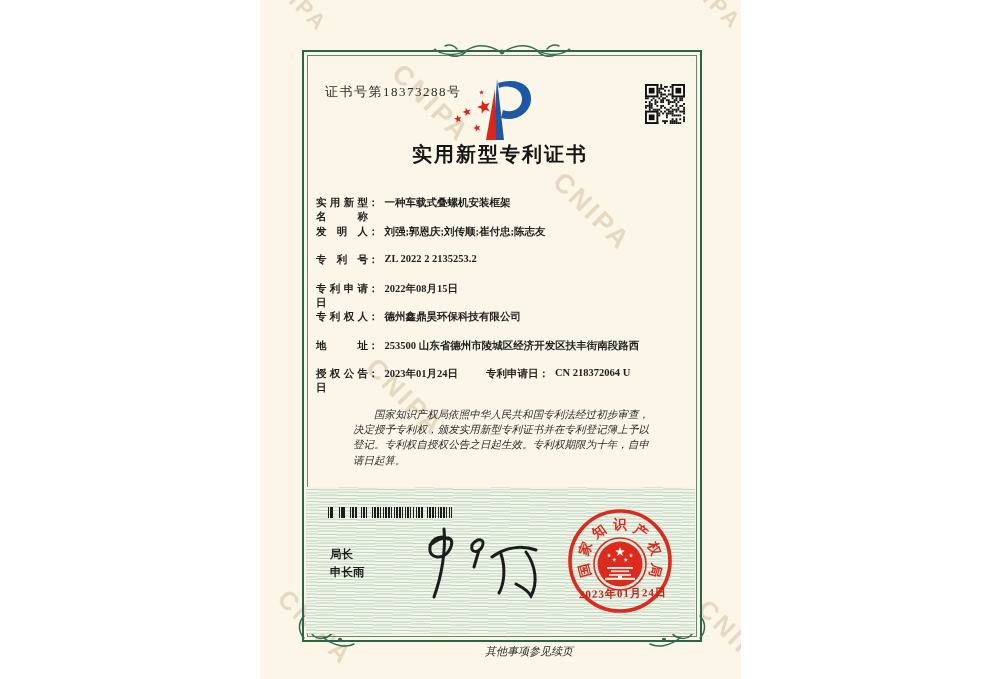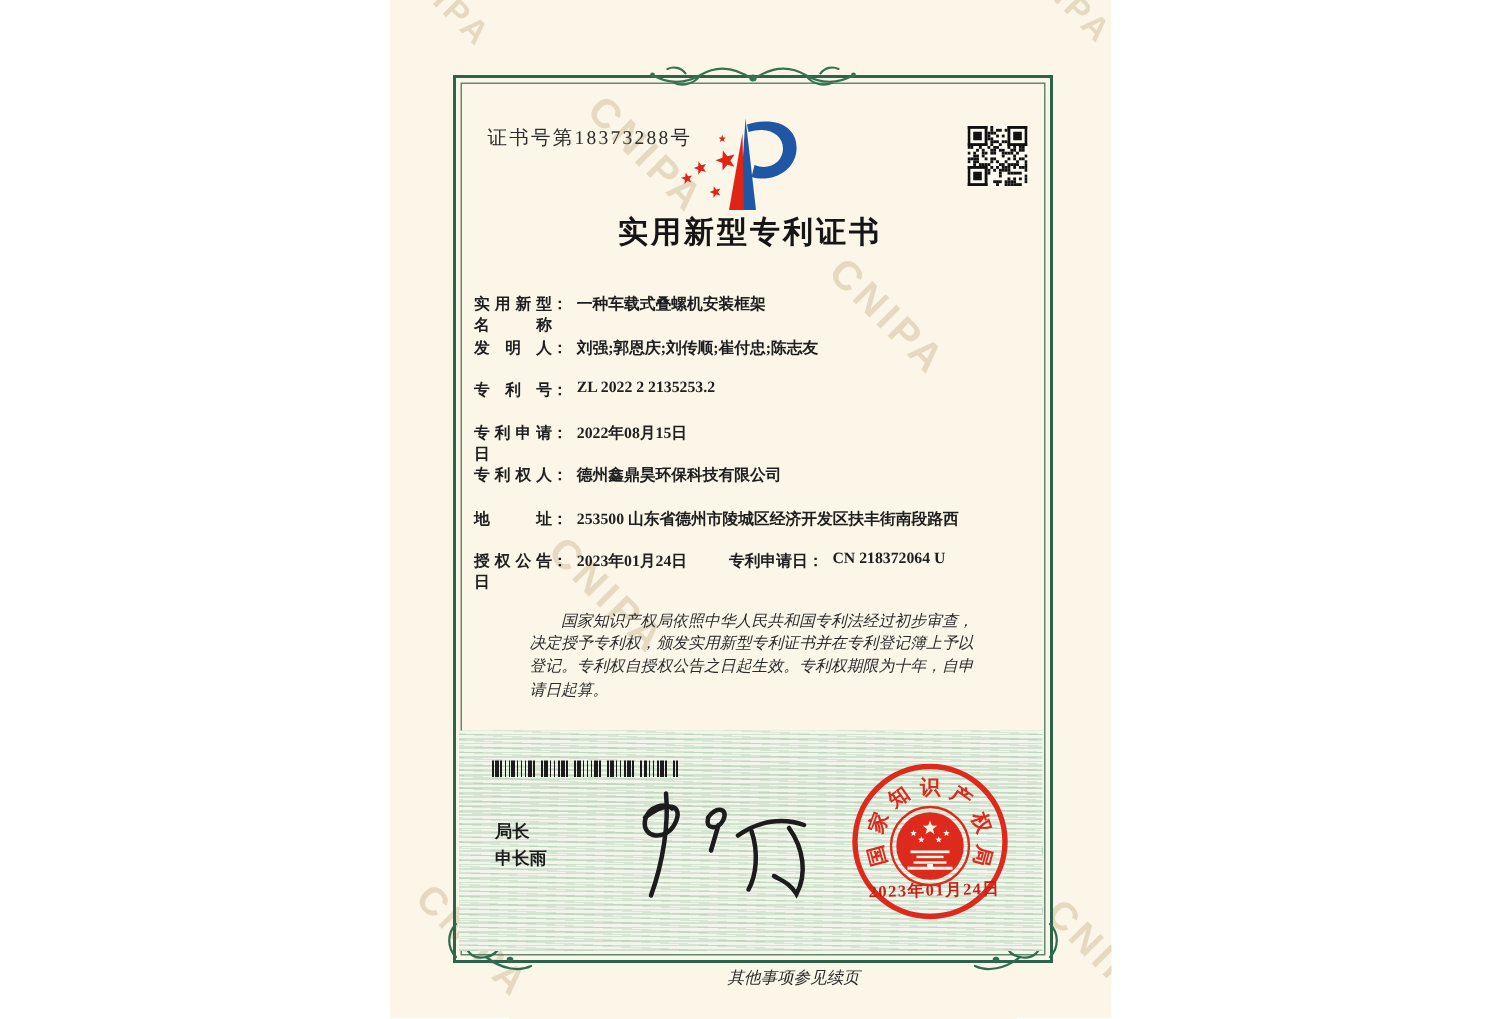--- a/index.html
+++ b/index.html
@@ -29,21 +29,21 @@
   .strip{position:absolute;left:46px;right:46px;top:487px;height:147px;z-index:3;
       background:
         repeating-linear-gradient(3deg, rgba(120,170,120,0.20) 0 1px, transparent 1px 4px),
         repeating-linear-gradient(0deg, rgba(120,170,120,0.25) 0 1px, transparent 1px 3px);
       background-color:#f1f5ec;}
   .barcode{position:absolute;left:68px;top:507px;width:124px;height:11px;z-index:5;
       background:repeating-linear-gradient(90deg,#1b1b1b 0 1px,transparent 1px 2px,
         #1b1b1b 2px 4.5px,transparent 4.5px 5.5px,#1b1b1b 5.5px 6.5px,transparent 6.5px 8.5px,
         #1b1b1b 8.5px 9px,transparent 9px 11px);}
   .officer{position:absolute;left:70px;top:546px;z-index:5;
-      font-family:Liberation Serif, serif;font-weight:bold;
+      font-family:Liberation Mono, monospace;font-weight:bold;
       font-size:11.5px;color:#1c1c1c;line-height:18px;}
   .sig{position:absolute;left:140px;top:523px;z-index:5;}
   .seal{position:absolute;left:306px;top:507px;z-index:6;}
   .seal-date{position:absolute;left:298px;top:586px;width:130px;text-align:center;z-index:7;
       color:#c42318;font-size:11px;font-weight:bold;letter-spacing:1px;transform:rotate(-1.5deg);}
   .page-info{position:absolute;left:42px;top:616px;width:396px;text-align:center;z-index:5;
       font-size:10px;color:#222;}
   .footer-note{position:absolute;left:0;top:644px;width:538px;text-align:center;z-index:4;
       font-size:11px;font-style:italic;color:#2a2a2a;}
   .ornament{position:absolute;left:123px;top:-14px;z-index:4;}

